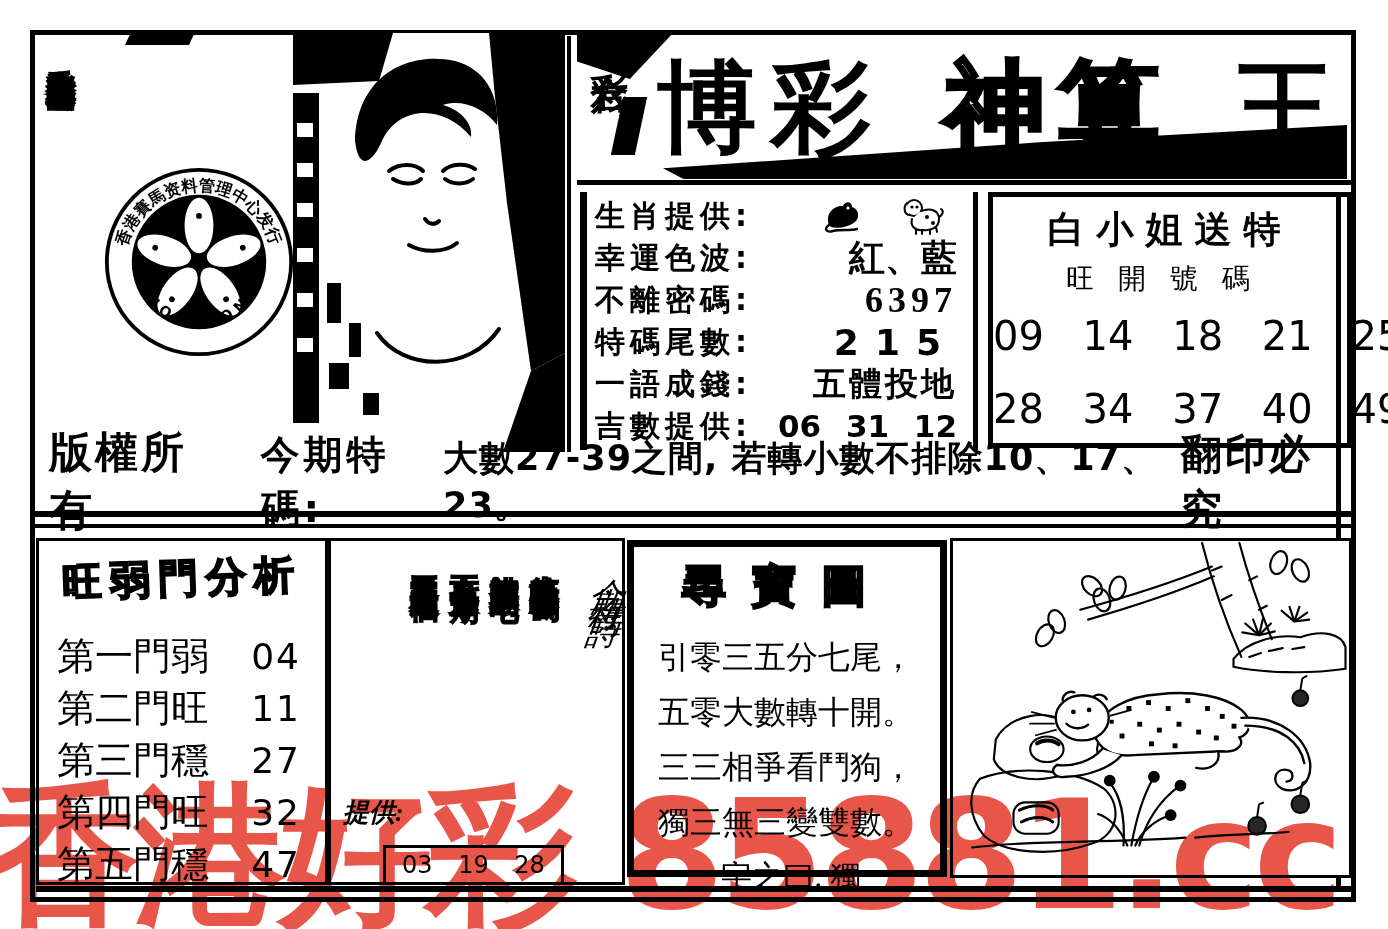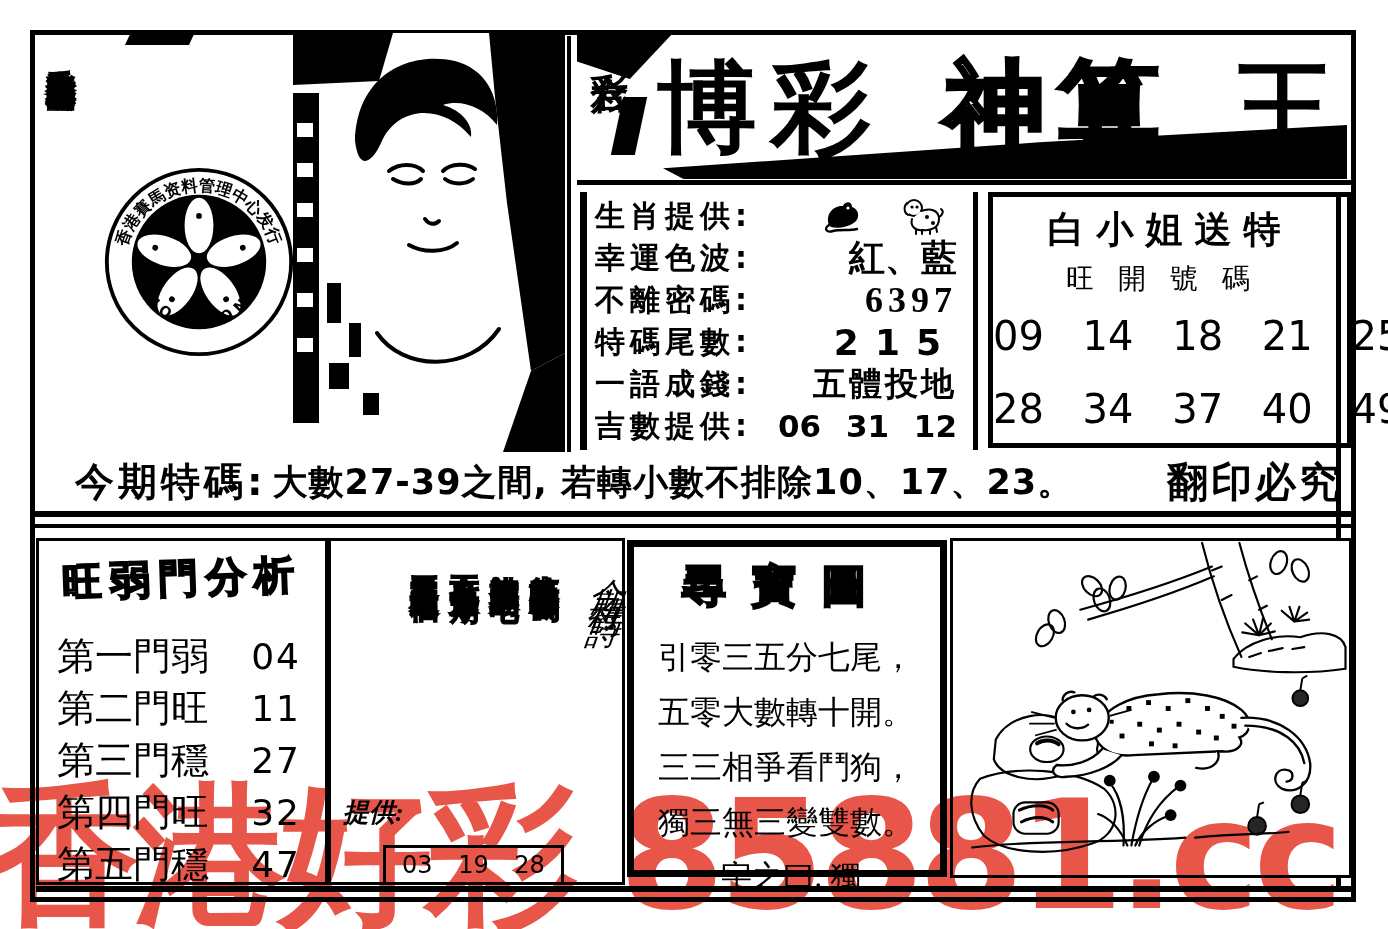--- a/index.html
+++ b/index.html
@@ -244,20 +244,21 @@
   </div>
 
   <div class="abs bsj-panel">
     <div class="bsj-title">白小姐送特</div>
     <div class="bsj-sub">旺開號碼</div>
     <div class="bsj-row">09 14 18 21 25</div>
     <div class="bsj-row bsj-row2">28 34 37 40 49</div>
   </div>
 
   <div class="abs band">
+    <span class="band-left">版權所有</span>
     <span class="band-tiplabel">今期特碼:</span>
     <span class="band-tip">大數27-39之間, 若轉小數不排除10、17、23。</span>
     <span class="band-right">翻印必究</span>
   </div>
   <div class="abs band-line2"></div>
 
   <div class="abs box1">
     <div class="g-title">旺弱門分析</div>
     <div class="g-rows">
       <div class="g-row">

